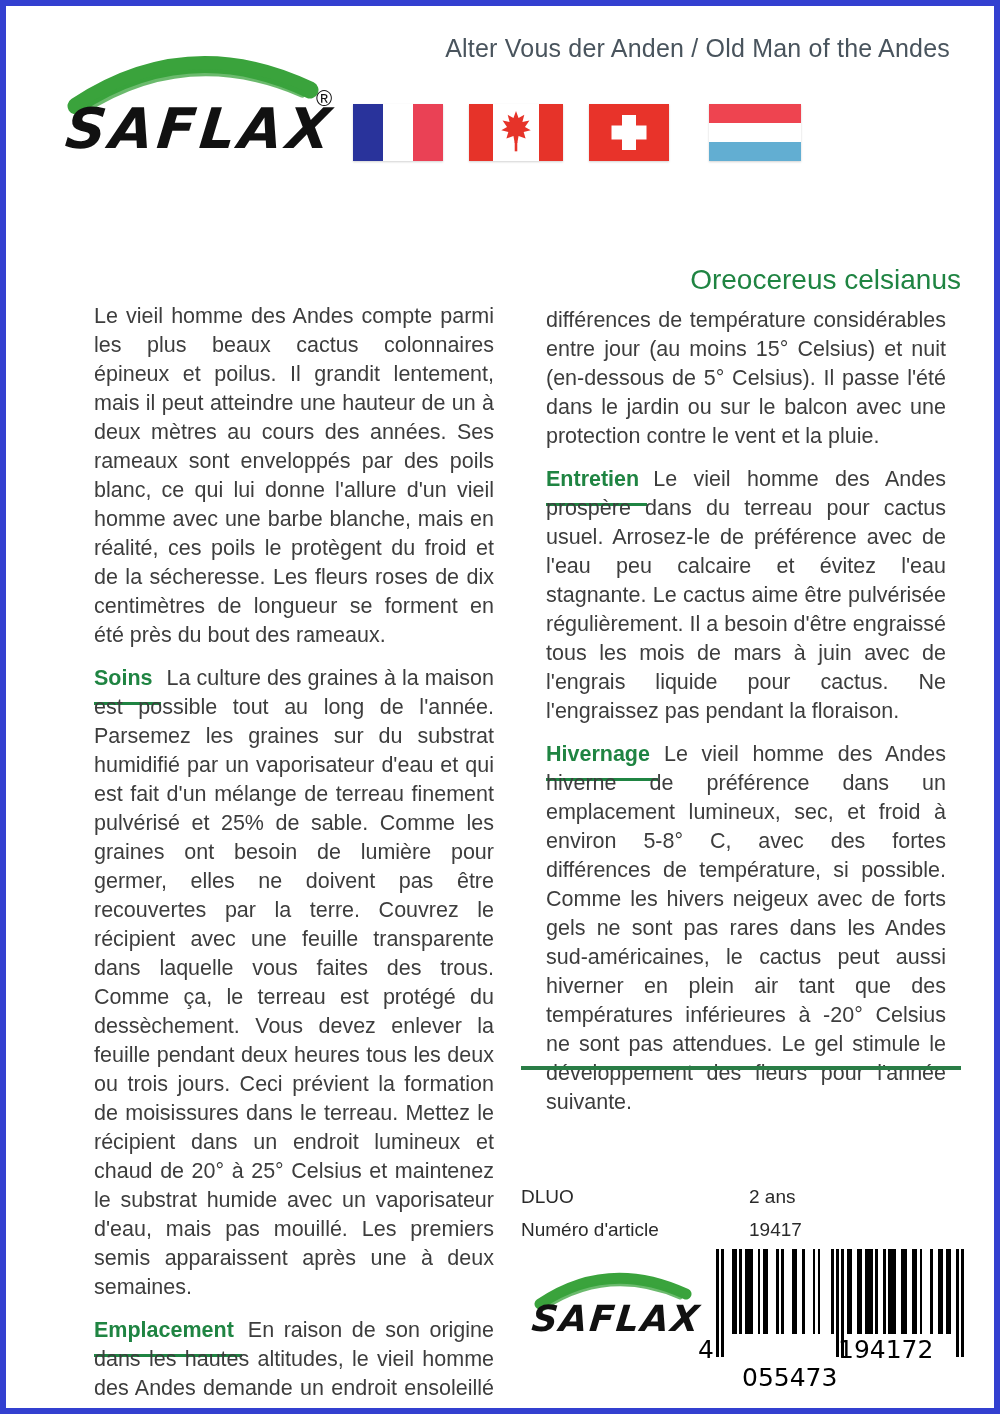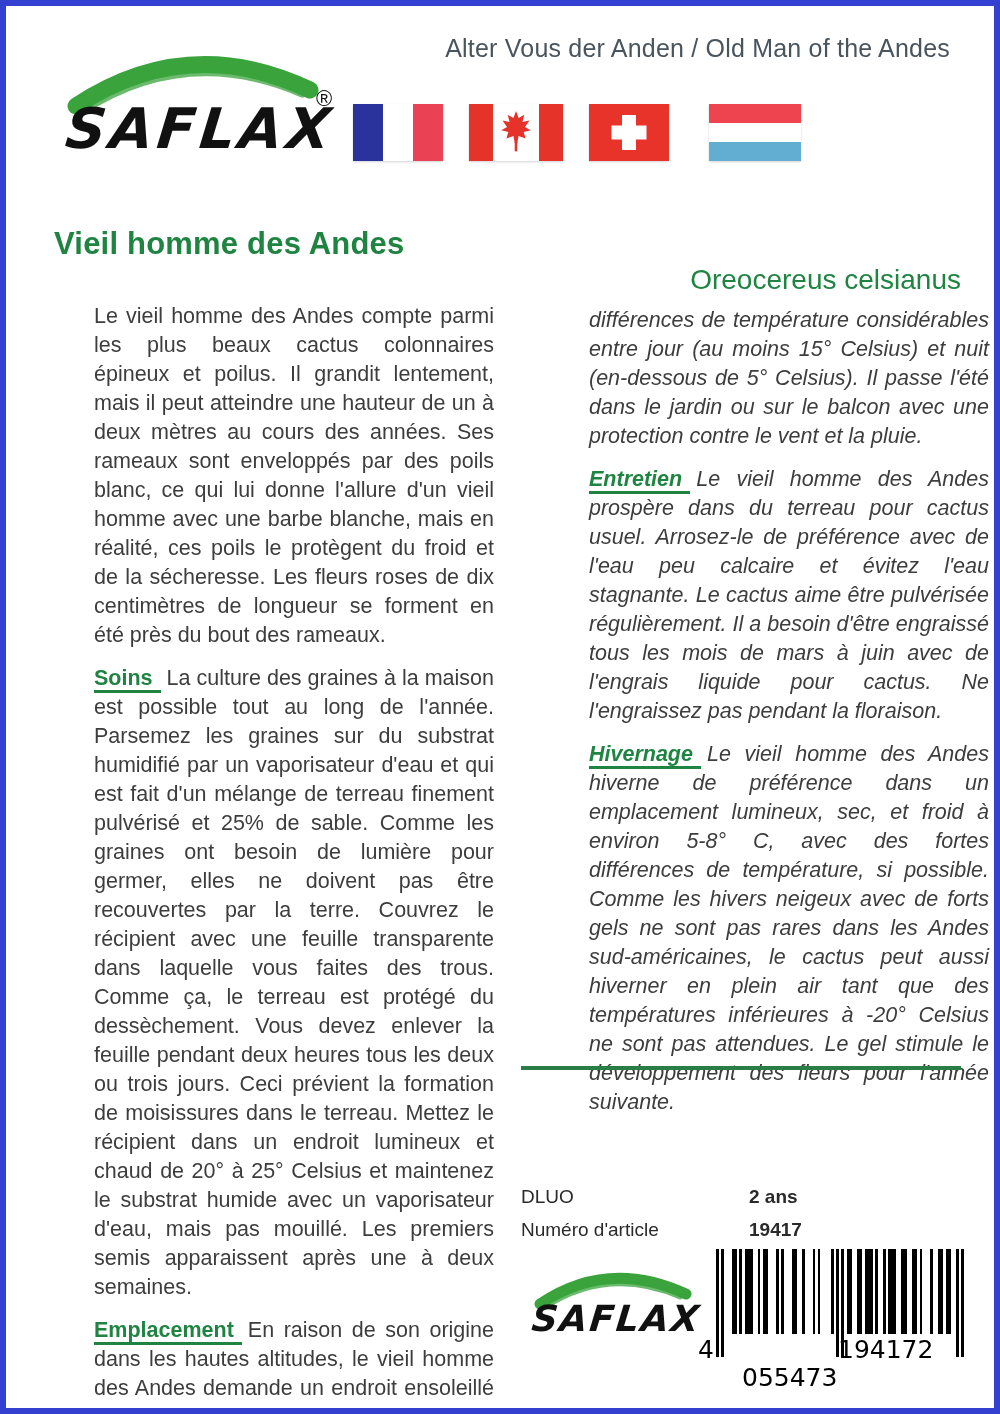--- a/index.html
+++ b/index.html
@@ -47,37 +47,37 @@
     font-size:28px; color:#1f8442; text-align:right;
   }
 
   
   .col {
     position:absolute; width:440px;
     font-size:21.5px; line-height:29px; color:#3d3d3d;
     text-align:justify;
   }
   .col-left  { left:48px;  top:296px; }
-  .col-right { left:543px; top:300px;font-style:italic; }
+  .col-right { left:500px; top:300px; }
   .col p { margin-bottom:14px;margin-left:40px; }
   .sec {
     color:#1f8442; font-weight:bold;
-    border-bottom:3px solid #1f8442; padding-right:8px; padding-bottom:0px;
+    border-bottom:3px solid #1f8442; padding-right:8px; padding-bottom:12px;
     margin-right:6px;
   }
 
   
   .rule {
     position:absolute; left:515px; top:1060px; width:440px; height:4px;
     background:#2a7d46;
   }
   .meta { position:absolute; left:515px; top:1180px; width:440px; font-size:19px; color:#2a2a2a; }
   .meta-row { display:flex; margin-bottom:11px; }
   .meta-label { width:228px; }
-  .meta-value { flex:1;font-weight:bold; }
+  .meta-value { flex:1; }
 
   .logo-small { position:absolute; left:522px; top:1248px; width:180px; height:110px; }
   .logo-small .word {
     position:absolute; left:4px; top:44px;
     font-family:"DejaVu Sans",sans-serif; font-style:italic; font-weight:bold;
     font-size:36px; color:#111; transform:skewX(-6deg); letter-spacing:2px;
   }
 
   .barcode { position:absolute; left:692px; top:1243px; width:268px; height:118px; }
   .barcode svg { position:absolute; left:18px; top:0; }
@@ -131,21 +131,20 @@
     </svg>
   </div>
   <div class="flag flag-lu">
     <svg viewBox="0 0 92 57" preserveAspectRatio="none">
       <rect x="0" y="0" width="92" height="19" fill="#ee4450"></rect>
       <rect x="0" y="19" width="92" height="19" fill="#ffffff"></rect>
       <rect x="0" y="38" width="92" height="19" fill="#62aed2"></rect>
     </svg>
   </div>
 
-  <div class="title">Vieil homme des Andes</div>
   <div class="species">Oreocereus celsianus</div>
 
   <div class="col col-left">
     <p><span>Le vieil homme des Andes compte parmi les plus beaux cactus colonnaires épineux et poilus. Il grandit lentement, mais il peut atteindre une hauteur de un à deux mètres au cours des années. Ses rameaux sont enveloppés par des poils blanc, ce qui lui donne l'allure d'un vieil homme avec une barbe blanche, mais en réalité, ces poils le protègent du froid et de la sécheresse. Les fleurs roses de dix centimètres de longueur se forment en été près du bout des rameaux.</span></p>
     <p><span class="sec">Soins</span><span>La culture des graines à la maison est possible tout au long de l'année. Parsemez les graines sur du substrat humidifié par un vaporisateur d'eau et qui est fait d'un mélange de terreau finement pulvérisé et 25% de sable. Comme les graines ont besoin de lumière pour germer, elles ne doivent pas être recouvertes par la terre. Couvrez le récipient avec une feuille transparente dans laquelle vous faites des trous. Comme ça, le terreau est protégé du dessèchement. Vous devez enlever la feuille pendant deux heures tous les deux ou trois jours. Ceci prévient la formation de moisissures dans le terreau. Mettez le récipient dans un endroit lumineux et chaud de 20° à 25° Celsius et maintenez le substrat humide avec un vaporisateur d'eau, mais pas mouillé. Les premiers semis apparaissent après une à deux semaines.</span></p>
     <p><span class="sec">Emplacement</span><span>En raison de son origine dans les hautes altitudes, le vieil homme des Andes demande un endroit ensoleillé et des</span></p>
   </div>
 
   <div class="col col-right">
     <p><span>différences de température considérables entre jour (au moins 15° Celsius) et nuit (en-dessous de 5° Celsius). Il passe l'été dans le jardin ou sur le balcon avec une protection contre le vent et la pluie.</span></p>

